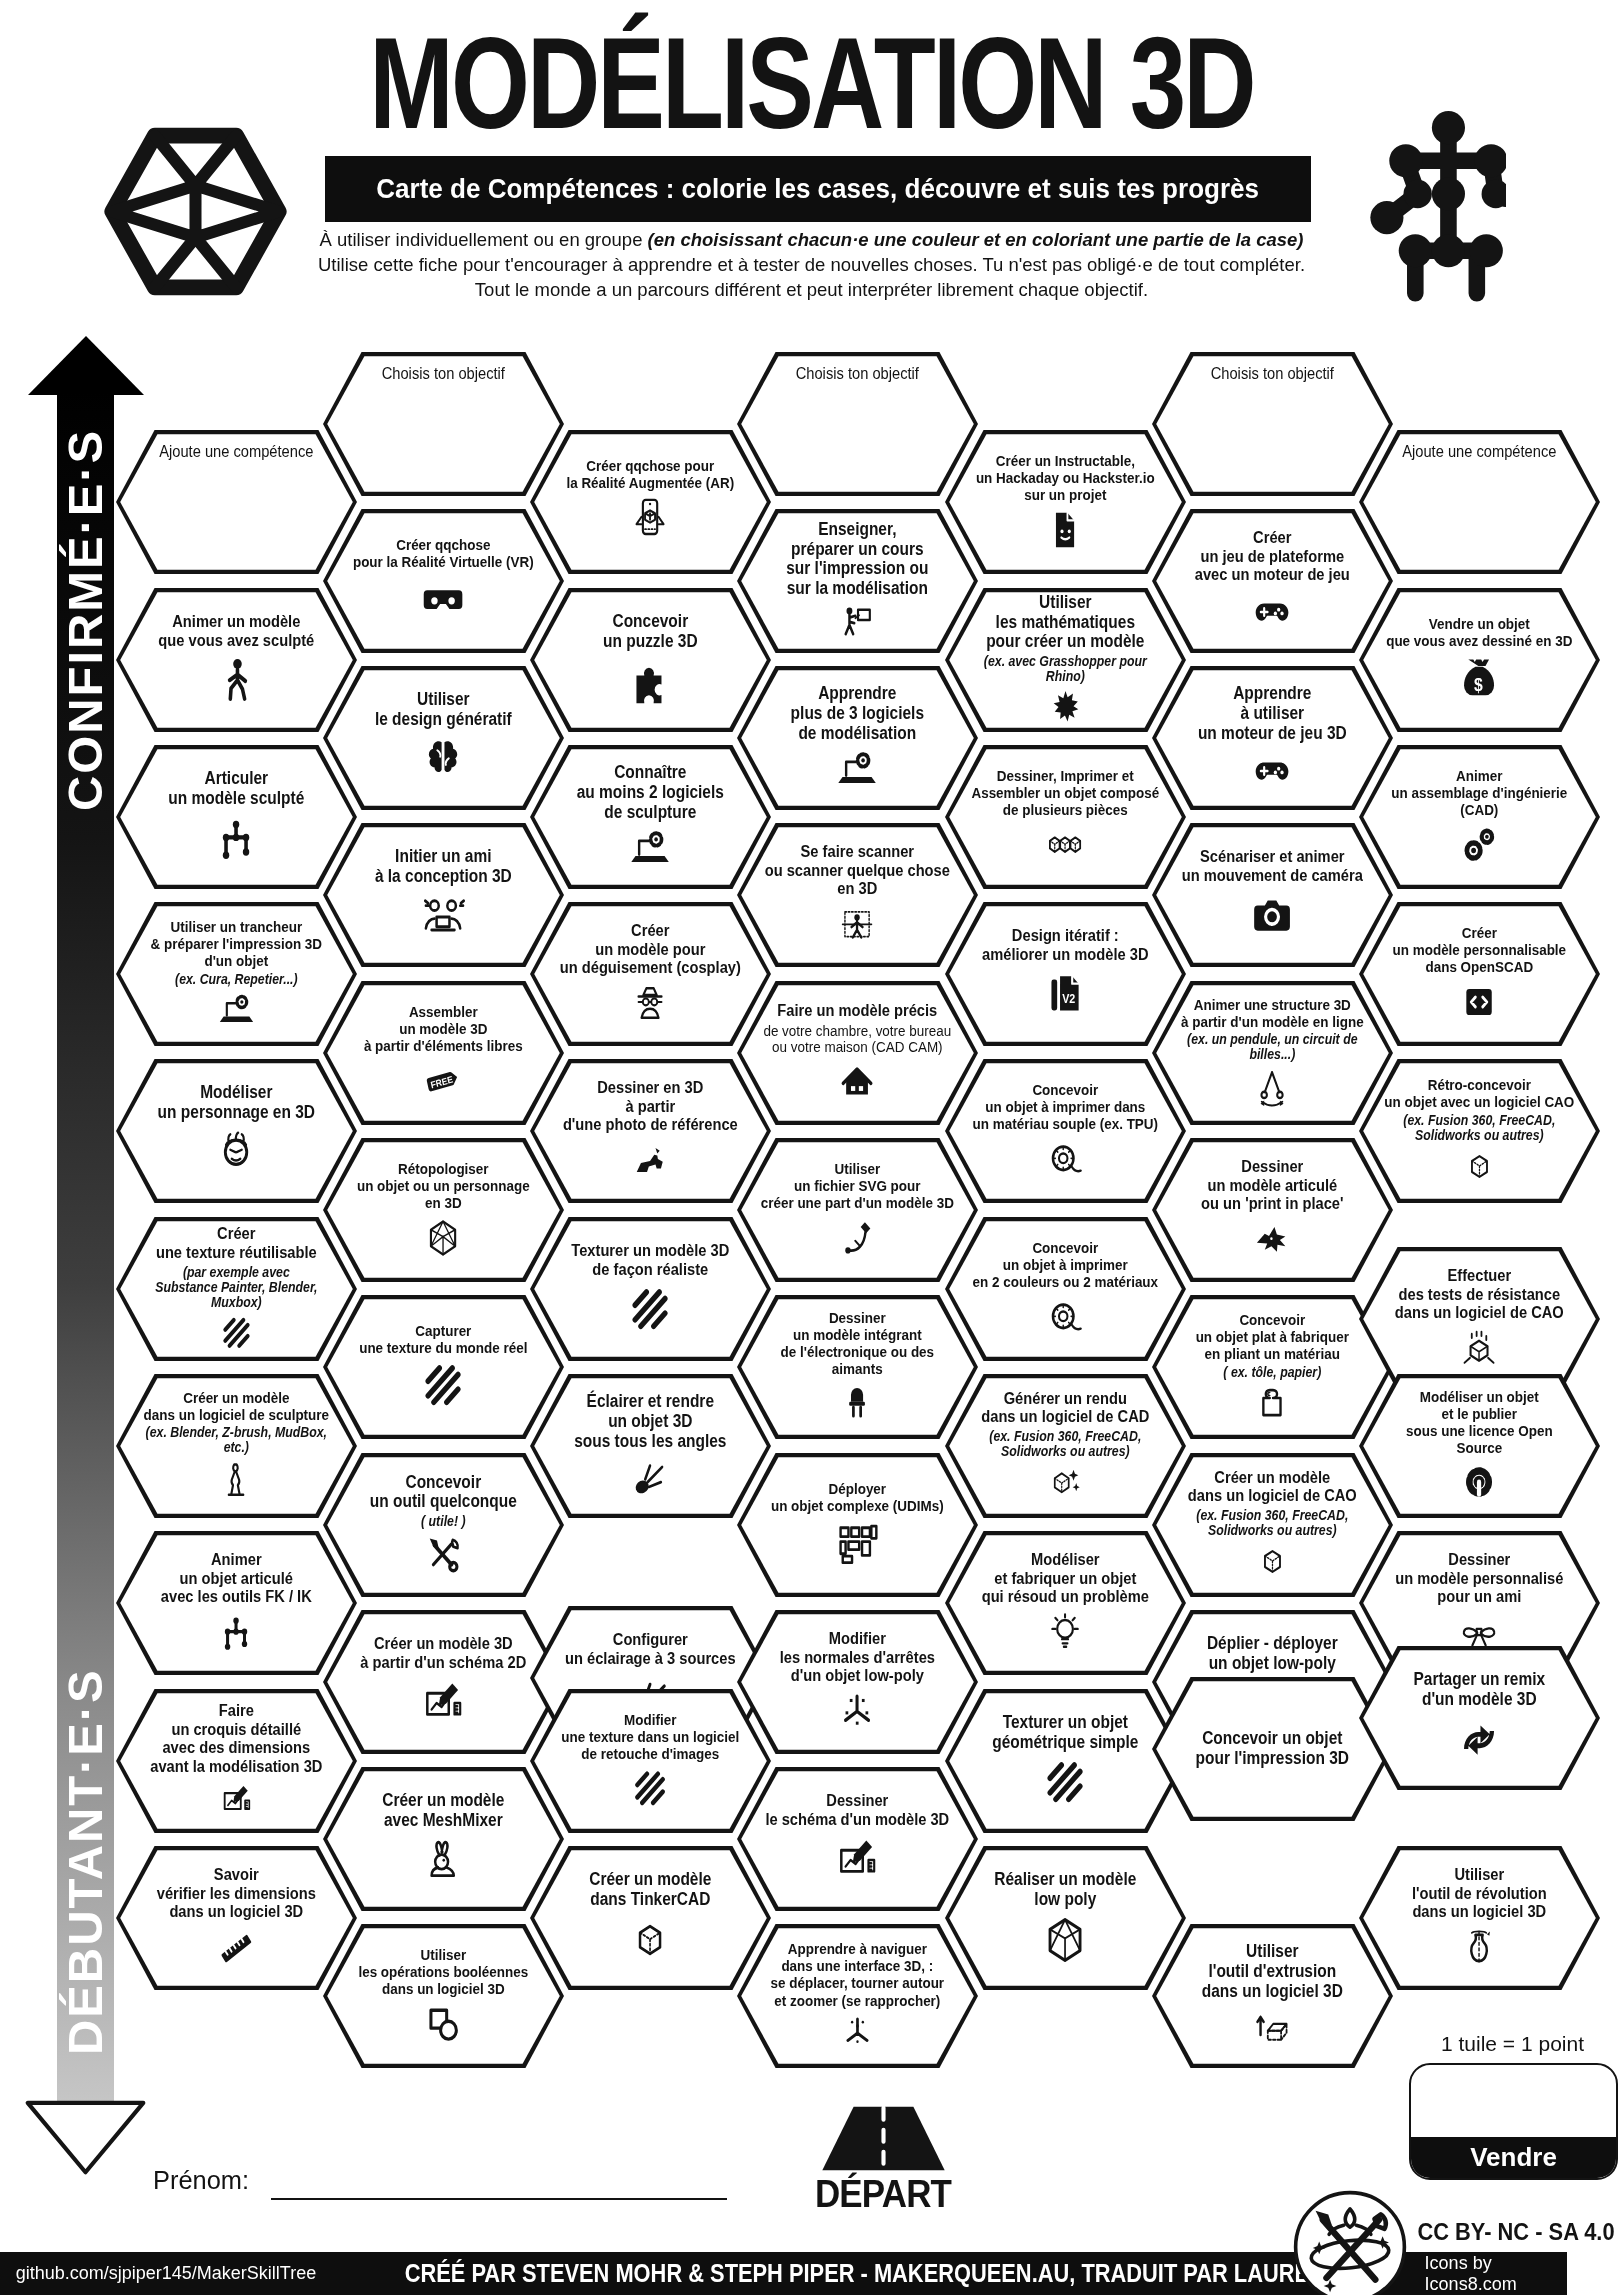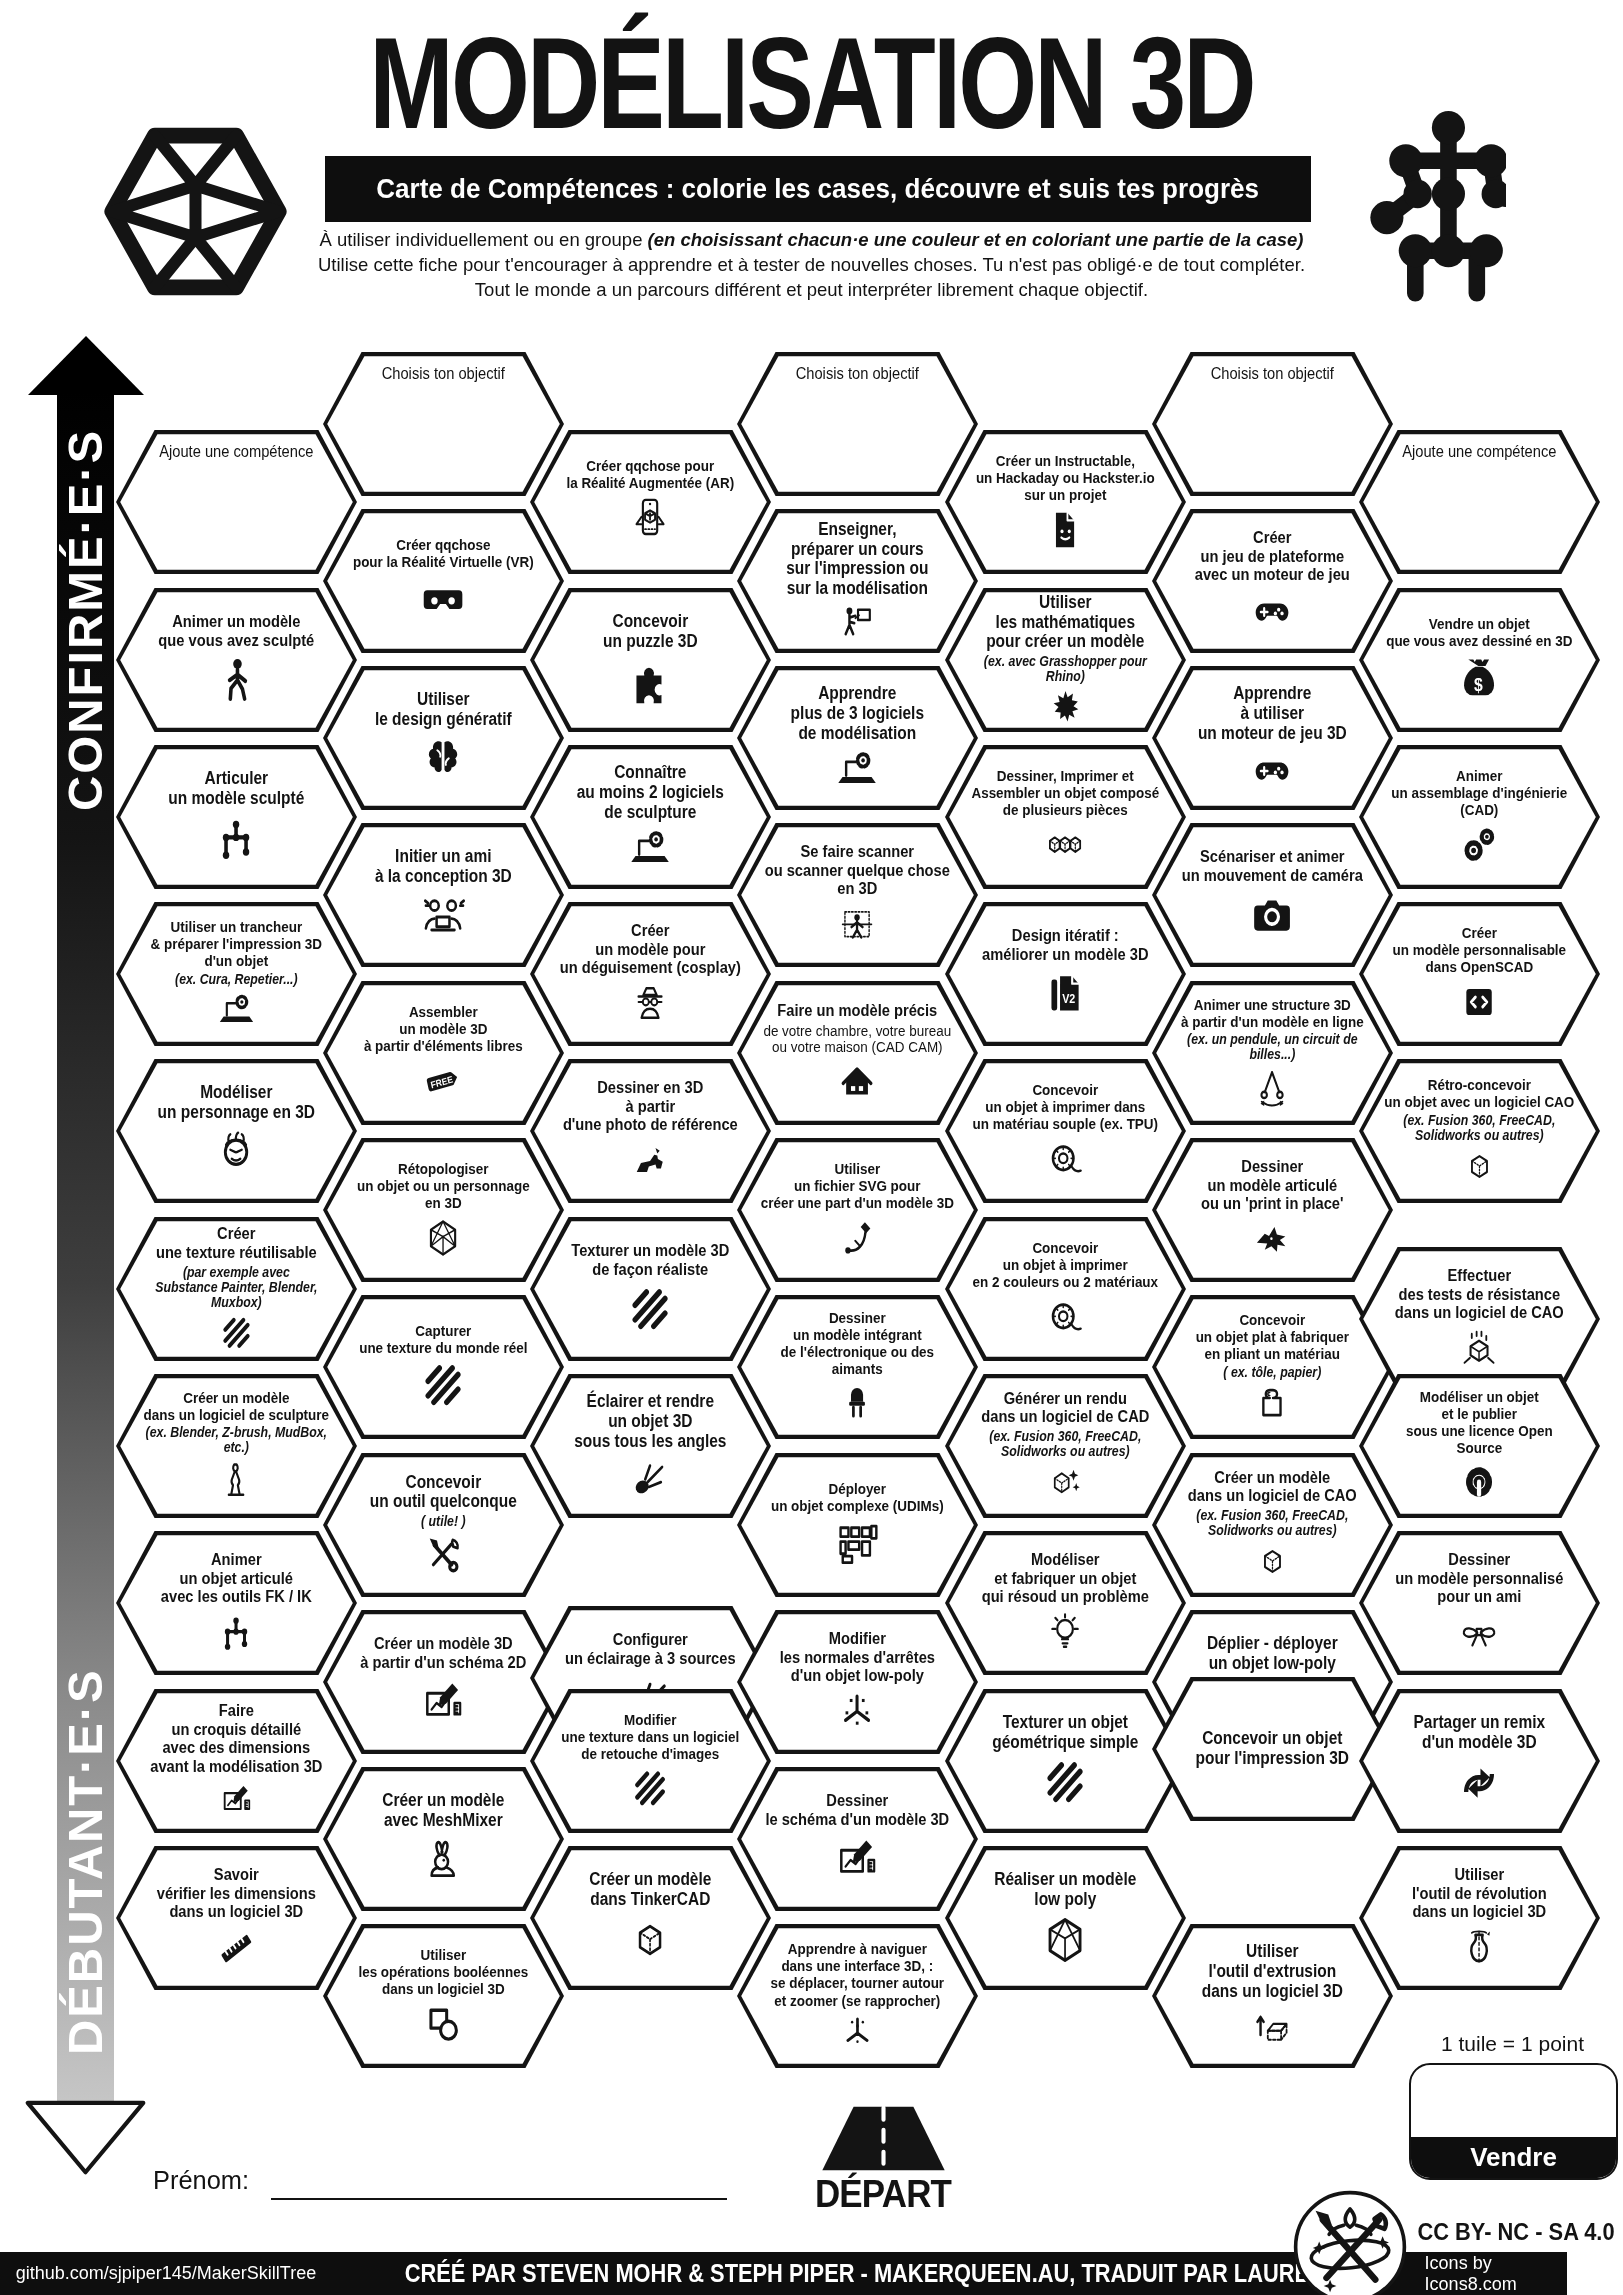--- a/index.html
+++ b/index.html
@@ -1224,21 +1224,21 @@
 pour un ami</div>
         <span class="icn" data-interactable="false">
           <svg viewBox="0 0 64 64" style="width:44px;height:44px">
             <path class="s" style="stroke-width:3.4" d="M29 31c-8-7-20-8-22-1s12 11 22 3zm6 0c8-7 20-8 22-1s-12 11-22 3z"></path>
             <rect class="s" style="stroke-width:3.4" x="28" y="26" width="8" height="9"></rect>
             <path class="s" style="stroke-width:3.4" d="M28 36l-7 14m15-14l7 14"></path>
           </svg>
         </span>
       </div>
     </div>
-    <div class="hex" data-interactable="true" style="left: 1359px; top: 1689px; text-decoration: underline;">
+    <div class="hex" data-interactable="true" style="left: 1359px; top: 1646px; text-decoration: underline;">
       <div class="hex-b" data-interactable="false"></div>
       <div class="hex-i" data-interactable="false"></div>
       <div class="hex-c">
         <div class="lbl" style="font-size:17.6px" data-interactable="false">Partager un remix
 d'un modèle 3D</div>
         <span class="icn" data-interactable="false">
           <svg viewBox="0 0 64 64" style="width:52px;height:52px">
             <path class="f" d="M11 43c0-13 10-21 20-21h3v-8l13 11-13 11v-8h-3c-7 0-14 6-14 15zM53 21c0 13-10 21-20 21h-3v8L17 39l13-11v8h3c7 0 14-6 14-15z"></path>
           </svg>
         </span>

